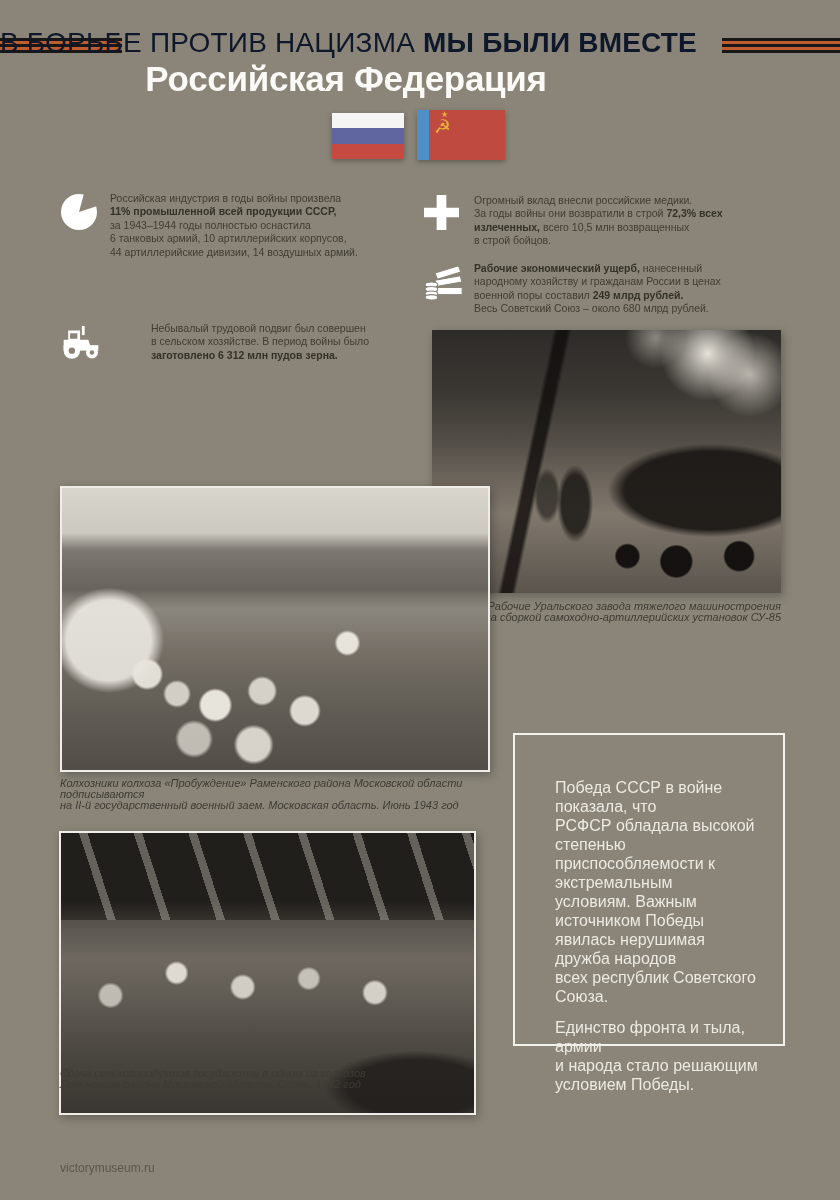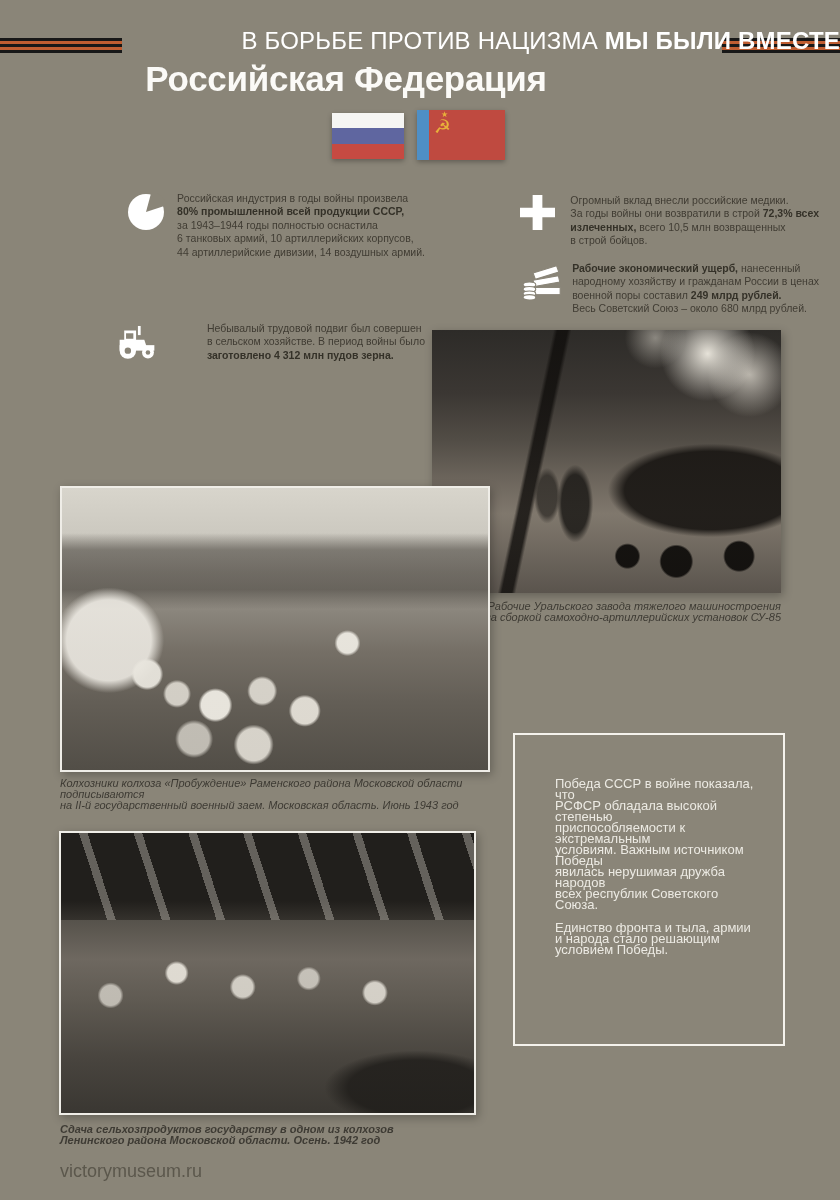--- a/index.html
+++ b/index.html
@@ -6,35 +6,35 @@
   .poster{
     position:relative; width:840px; height:1200px; margin:0 auto;
     background:#8a8578; overflow:hidden;
     font-family:"Liberation Sans","DejaVu Sans",sans-serif;
   }
   
   .ribbon{position:absolute; top:38px; height:15px;
     background:linear-gradient(180deg,#181818 0 20%,#bf5d31 20% 40%,#181818 40% 60%,#bf5d31 60% 80%,#181818 80% 100%);}
   .ribbon.left{left:0; width:122px;}
   .ribbon.right{left:722px; width:118px;}
-  .header-title{position:absolute; top:27px; left:0; width:840px; text-align:right;
-    font-size:24px; letter-spacing:.2px; color:#ffffff; white-space:nowrap;}
+  .header-title{position:absolute; top:27px; left:0; width:840px; text-align:left;
+    font-size:28px; letter-spacing:.2px; color:#0f172a; white-space:nowrap;}
   .header-title .bold{font-weight:700;}
   .subtitle{position:absolute; top:59px; left:0; width:692px; text-align:center;
     font-size:35px; font-weight:700; letter-spacing:-.3px; color:#fbfaf7;}
   
   .flag{position:absolute; box-shadow:0 2px 5px rgba(0,0,0,.3);}
   .flag-ru{left:332px; top:113px; width:72px; height:46px;
     background:linear-gradient(180deg,#f5f5f3 0 33.3%,#5f66a0 33.3% 66.6%,#c64a42 66.6% 100%);}
   .flag-rsfsr{left:417px; top:110px; width:88px; height:50px; background:#bf4a40;}
   .flag-rsfsr .stripe{position:absolute; left:0; top:0; width:12px; height:100%; background:#4e8fc6;}
   .flag-rsfsr .star{position:absolute; left:24px; top:1px; font-size:8px; line-height:8px; color:#e8b13a;}
   .flag-rsfsr .hs{position:absolute; left:17px; top:7px; font-size:19px; line-height:19px; color:#e8b13a;}
   
-  .stat{position:absolute; display:flex; align-items:flex-start;justify-content:flex-end;}
+  .stat{position:absolute; display:flex; align-items:flex-start;}
   .stat .icon-box{width:50px; flex:0 0 50px; padding-top:1px;}
   .stat-text{font-size:10.5px; line-height:13.4px; color:#403c33; white-space:pre-line;}
   .stat-text .b{font-weight:700; color:#343128;}
   
   .photo{position:absolute; box-shadow:2px 3px 9px rgba(0,0,0,.28); box-sizing:border-box;}
   .caption{position:absolute; font-style:italic; font-size:11px; line-height:11px;
     color:#3e3b34; white-space:pre-line;}
   #photo-tank{left:432px; top:330px; width:349px; height:263px; z-index:1;
     background:
       radial-gradient(circle at 79% 9%, rgba(240,236,226,.95), rgba(240,236,226,0) 13%),
@@ -69,27 +69,27 @@
       radial-gradient(circle at 76% 57%, rgba(232,228,219,.85) 10px, rgba(232,228,219,0) 13px),
       radial-gradient(circle at 12% 58%, rgba(215,211,202,.8) 10px, rgba(215,211,202,0) 13px),
       radial-gradient(ellipse 30% 18% at 86% 91%, rgba(30,28,25,.8) 55%, rgba(30,28,25,0) 74%),
       linear-gradient(180deg,#56524b 31%,#6e6860 45%,#5f5a52 60%,#49453f 80%,#3a3732 100%);}
   #photo-harvest .roof{position:absolute; left:0; top:0; width:100%; height:31%;
     background:
       repeating-linear-gradient(72deg, rgba(226,221,211,0) 0 44px, rgba(226,221,211,.35) 44px 52px),
       linear-gradient(180deg,#211f1c 0 78%,#35322d 100%);}
   #caption-tank{left:432px; top:601px; width:349px; text-align:right;}
   #caption-market{left:60px; top:778px; width:440px;}
-  #caption-harvest{left:60px; top:1124px; width:420px;font-weight:bold;}
+  #caption-harvest{left:60px; top:1068px; width:420px;}
   
   .quote-box{position:absolute; left:513px; top:733px; width:272px; height:313px;
     border:2px solid #f4f2ec; box-sizing:border-box; padding:43px 24px 0 40px;}
-  .quote-box p{margin:0 0 12px; font-size:13px; line-height:11px; color:#eceae3; white-space:pre-line;}
+  .quote-box p{margin:0 0 12px; font-size:16px; line-height:19px; color:#eceae3; white-space:pre-line;}
   
-  .footer{position:absolute; left:60px; top:1161px; font-size:18px; color:#5b574c;}
+  .footer{position:absolute; left:60px; top:1161px; font-size:12px; color:#5b574c;}
 </style>
 </head>
 <body>
 
 <div class="poster">
 
   <div class="ribbon left"></div>
   <div class="ribbon right"></div>
   <div class="header-title"><span>В БОРЬБЕ ПРОТИВ НАЦИЗМА </span><span class="bold">МЫ БЫЛИ ВМЕСТЕ</span></div>
   <div class="subtitle">Российская Федерация</div>
@@ -102,21 +102,21 @@
   </div>
 
   <div class="stat" style="left:60px; top:192px; width:365px;">
     <div class="icon-box">
       <svg viewBox="0 0 38 38" width="38" height="38">
           <circle cx="19" cy="19" r="18" fill="#fff"></circle>
           <path d="M19,19 L24.7,-2.2 A22,22 0 0 1 39.9,12.2 Z" fill="#8a8578"></path>
         </svg>
     </div>
     <div class="stat-text"><span>Российская индустрия в годы войны произвела
-</span><span class="b">80% промышленной всей продукции СССР,</span><span>
+</span><span class="b">11% промышленной всей продукции СССР,</span><span>
 за 1943–1944 годы полностью оснастила
 6 танковых армий, 10 артиллерийских корпусов,
 44 артиллерийские дивизии, 14 воздушных армий.</span></div>
   </div>
 
 
   <div class="stat" style="left:60px; top:322px; width:365px;gap:41px;">
     <div class="icon-box">
       <svg viewBox="0 0 46 40" width="42" height="37">
           <rect x="24" y="3" width="3" height="10" fill="#fff"></rect>
@@ -124,21 +124,21 @@
           <rect x="11" y="11" width="8" height="6" fill="#8a8578"></rect>
           <rect x="4" y="24" width="38" height="6" fill="#fff"></rect>
           <circle cx="13" cy="30" r="9" fill="#fff"></circle>
           <circle cx="13" cy="30" r="3.5" fill="#8a8578"></circle>
           <circle cx="35" cy="32" r="6.5" fill="#fff"></circle>
           <circle cx="35" cy="32" r="2.5" fill="#8a8578"></circle>
         </svg>
     </div>
     <div class="stat-text"><span>Небывалый трудовой подвиг был совершен
 в сельском хозяйстве. В период войны было
-</span><span class="b">заготовлено 4 312 млн пудов зерна.</span></div>
+</span><span class="b">заготовлено 6 312 млн пудов зерна.</span></div>
   </div>
 
   <div class="stat" style="left:424px; top:194px; width:395px;">
     <div class="icon-box">
       <svg viewBox="0 0 36 36" width="35" height="35">
           <path d="M13,0 h10 v13 h13 v10 h-13 v13 h-10 v-13 H0 v-10 h13 z" fill="#fff"></path>
         </svg>
     </div>
     <div class="stat-text"><span>Огромный вклад внесли российские медики.
 За годы войны они возвратили в строй </span><span class="b">72,3% всех

